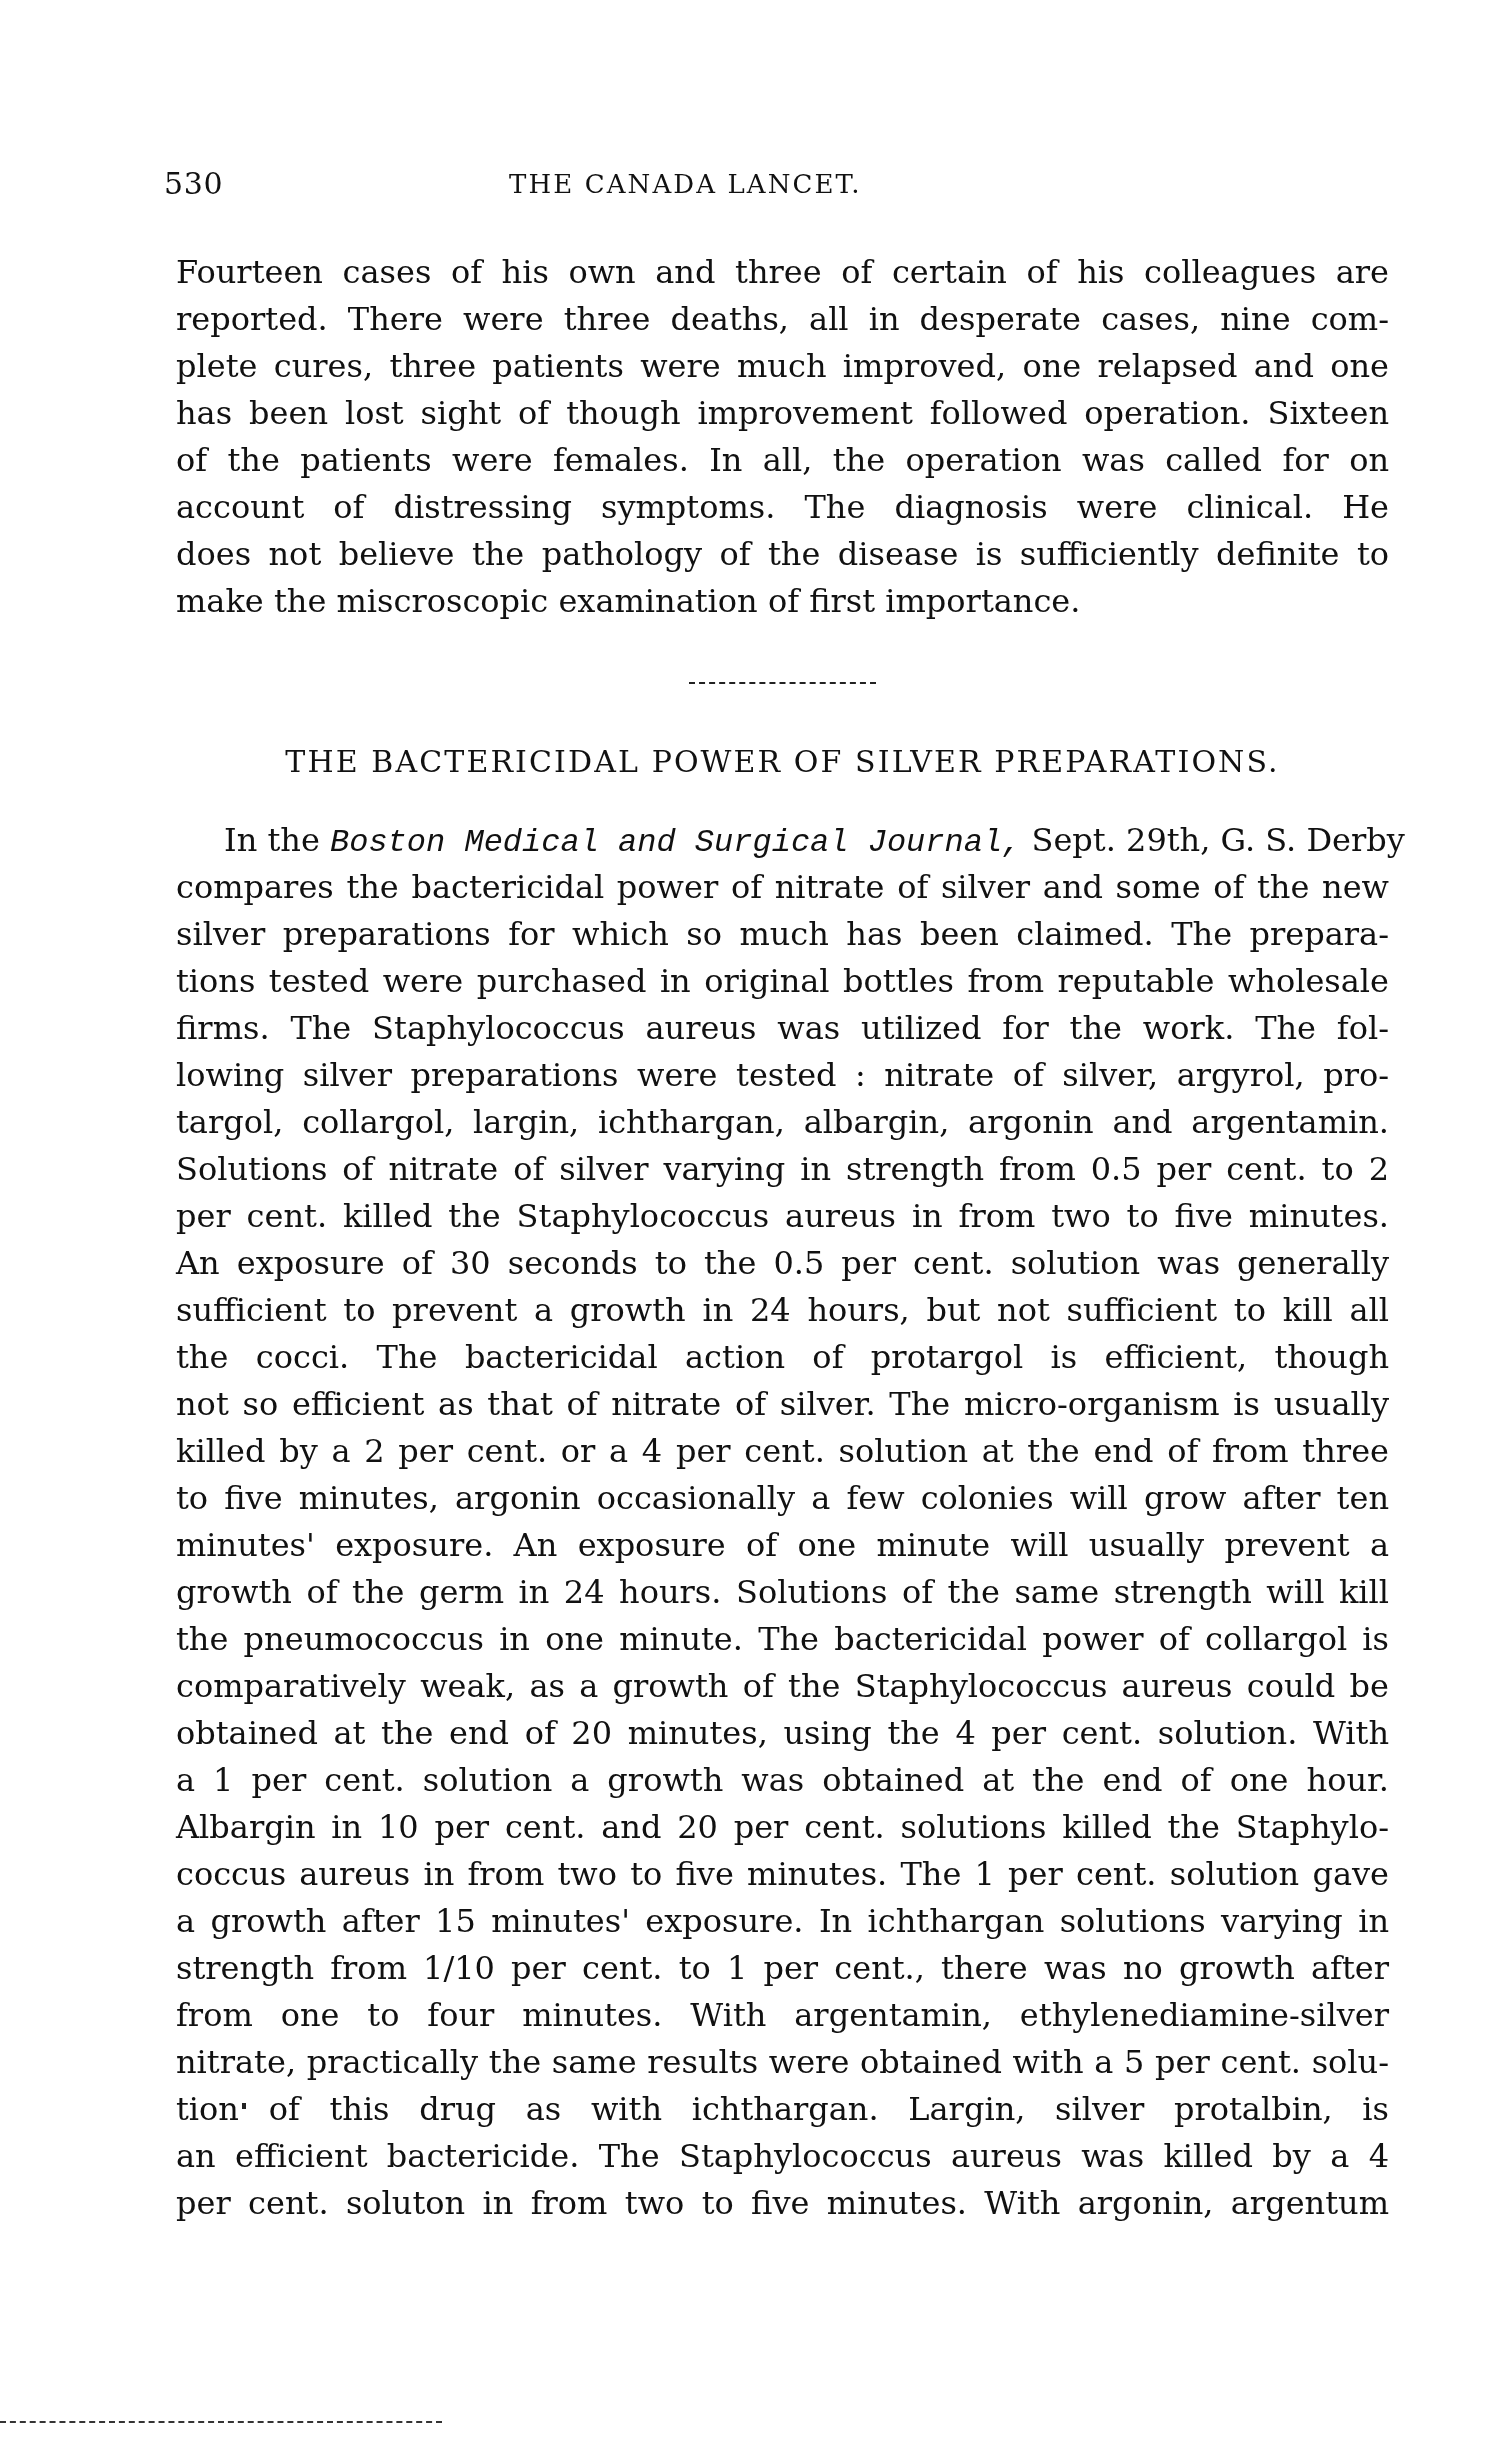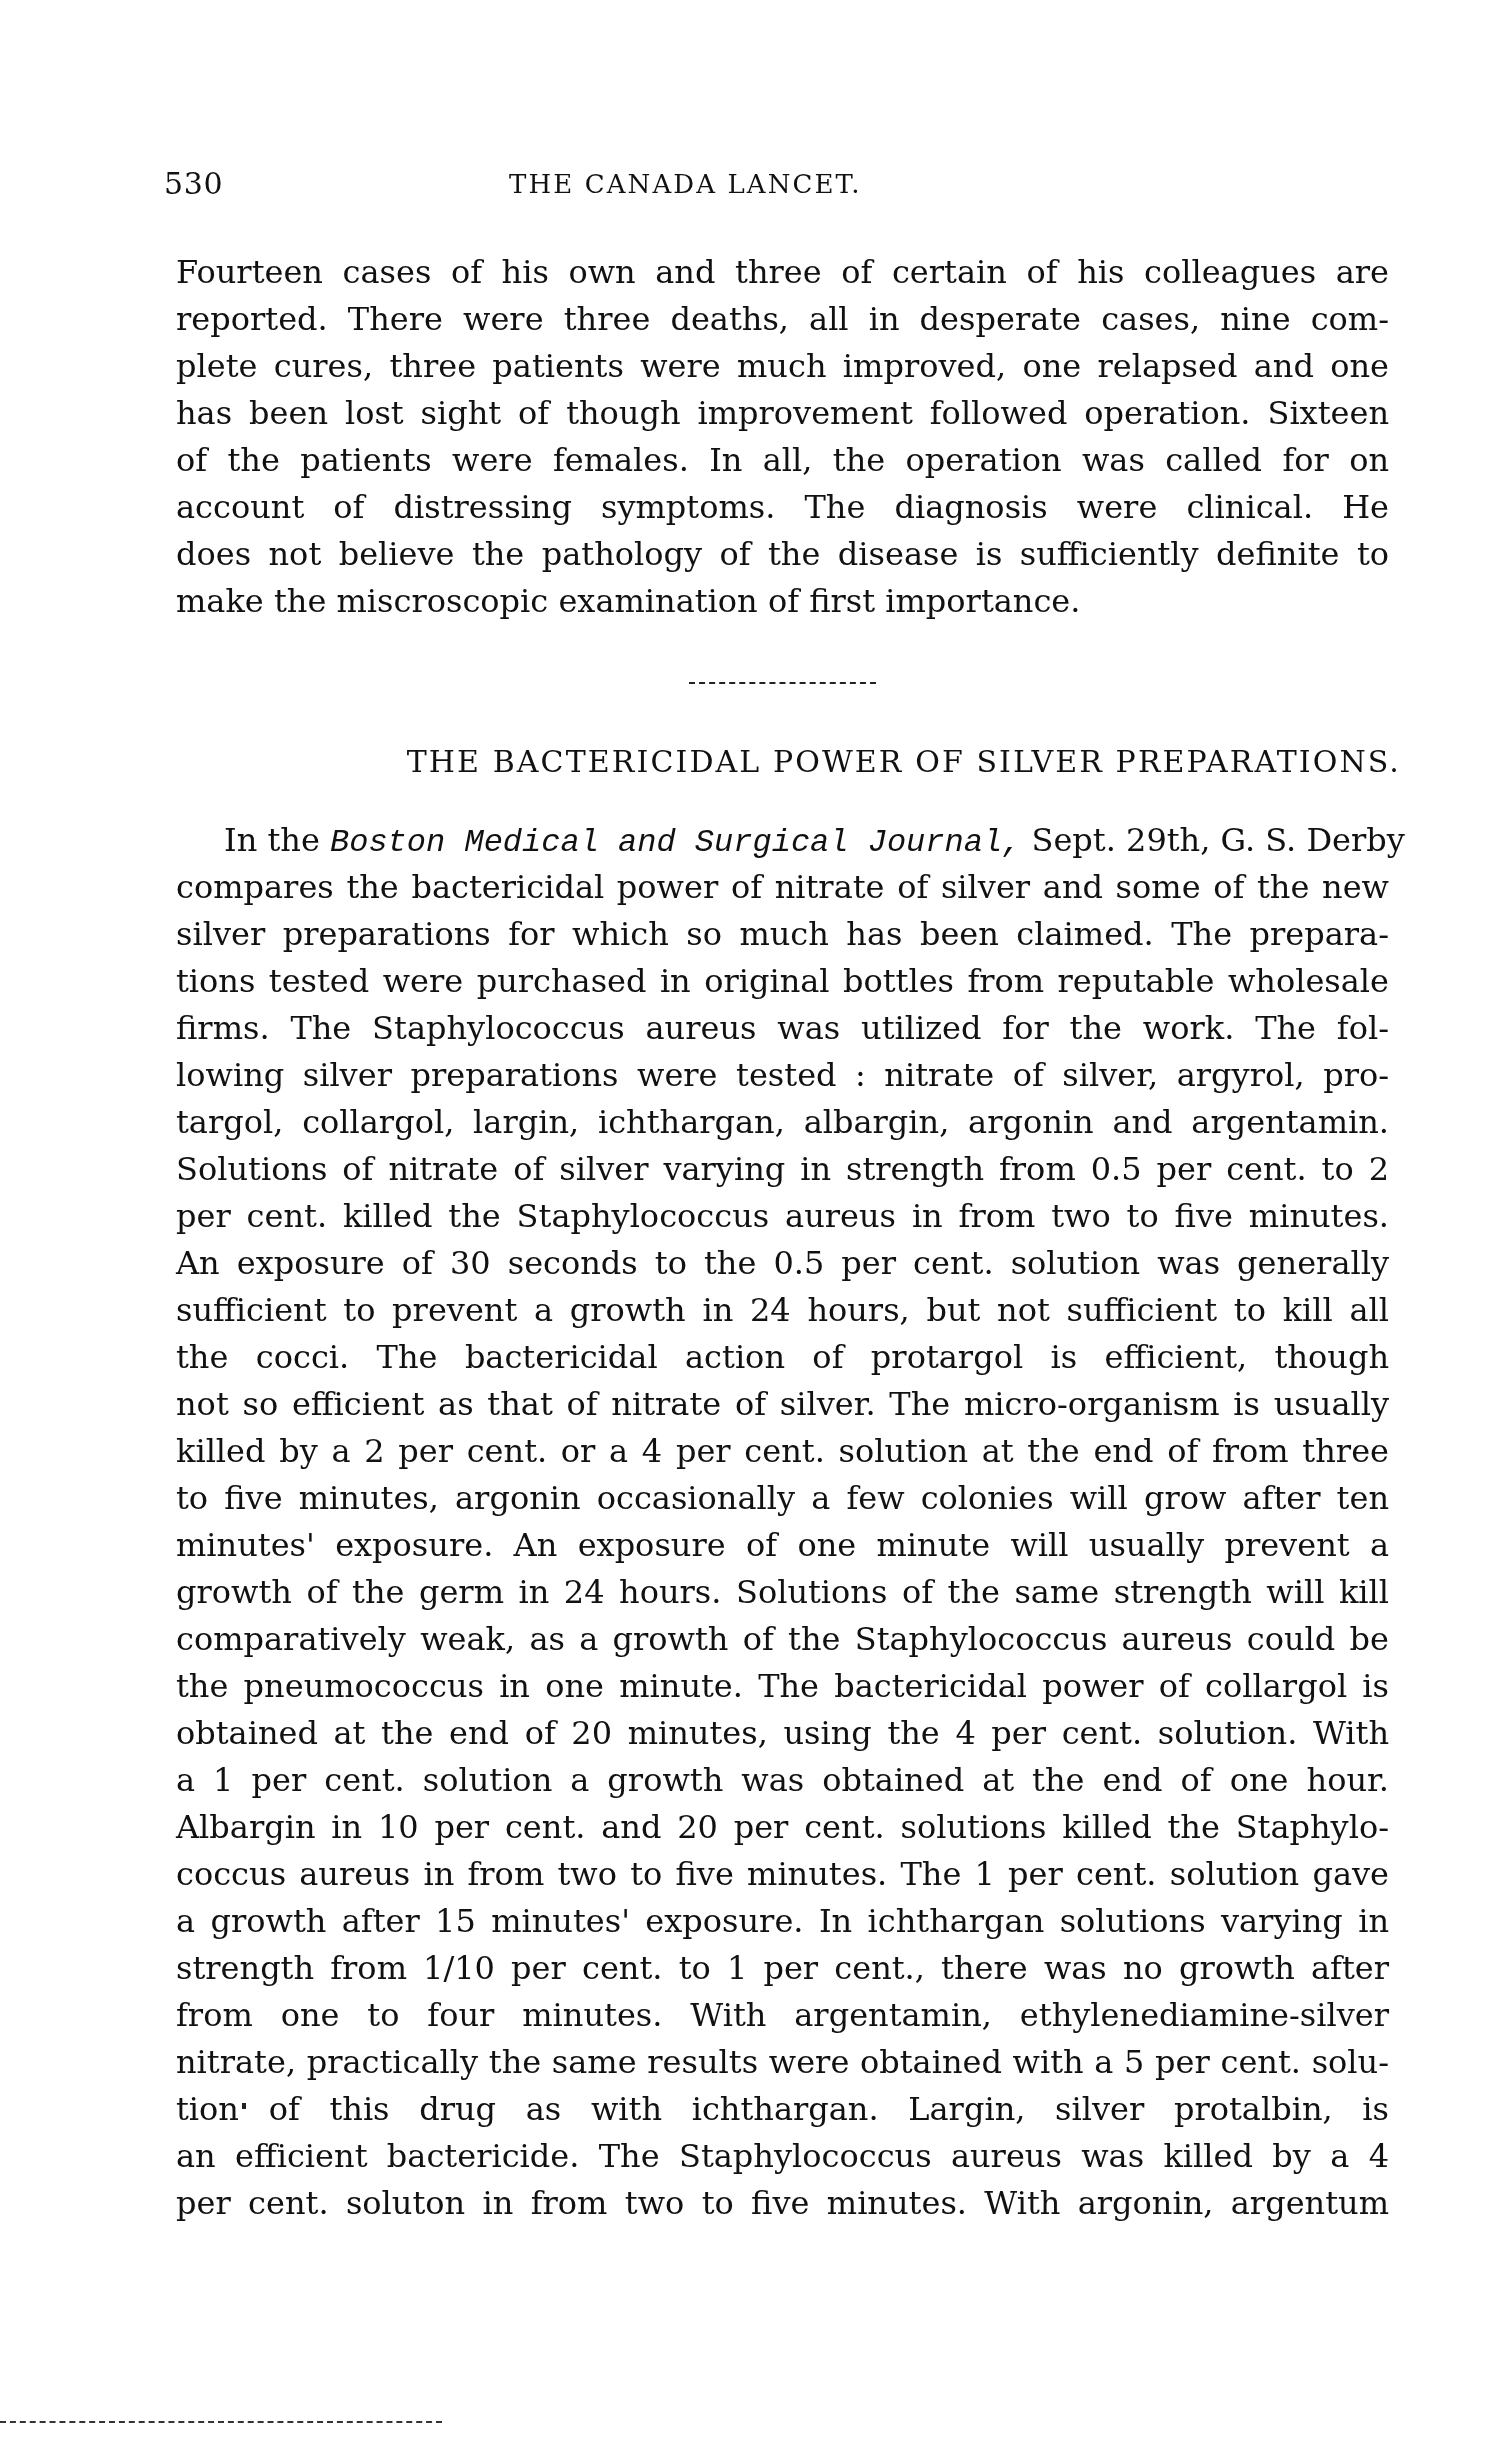--- a/index.html
+++ b/index.html
@@ -45,21 +45,21 @@
     .line.last { text-align-last: left; }
     .para-1 { margin-top: 28px; }
     .rule {
       margin: 57px auto 0 auto;
       width: 187px;
       border-top: 2.1px dashed #222;
       height: 0;
     }
     .section-title {
       margin-top: 50px;
-      text-align: right;
+      text-align: center;
       font-size: 30px;
       letter-spacing: 2.1px;
       height: 55px;
       line-height: 55px;
     }
     .para-2 { margin-top: 28px; }
     .para-2 .line.first { text-indent: 48px; }
     .italic { font-style: italic; font-family: Liberation Mono, monospace; }
     .stray-dot {
       position: absolute;
@@ -114,22 +114,22 @@
     <div class="line">Solutions of nitrate of silver varying in strength from 0.5 per cent. to 2</div>
     <div class="line">per cent. killed the Staphylococcus aureus in from two to five minutes.</div>
     <div class="line">An exposure of 30 seconds to the 0.5 per cent. solution was generally</div>
     <div class="line">sufficient to prevent a growth in 24 hours, but not sufficient to kill all</div>
     <div class="line">the cocci.  The bactericidal action of protargol is efficient, though</div>
     <div class="line">not so efficient as that of nitrate of silver.  The micro-organism is usually</div>
     <div class="line">killed by a 2 per cent. or a 4 per cent. solution at the end of from three</div>
     <div class="line">to five minutes, argonin occasionally a few colonies will grow after ten</div>
     <div class="line">minutes' exposure.  An exposure of one minute will usually prevent a</div>
     <div class="line">growth of the germ in 24 hours.  Solutions of the same strength will kill</div>
+    <div class="line">the pneumococcus in one minute.  The bactericidal power of collargol is</div>
     <div class="line">comparatively weak, as a growth of the Staphylococcus aureus could be</div>
-    <div class="line">the pneumococcus in one minute.  The bactericidal power of collargol is</div>
     <div class="line">obtained at the end of 20 minutes, using the 4 per cent. solution.  With</div>
     <div class="line">a 1 per cent. solution a growth was obtained at the end of one hour.</div>
     <div class="line">Albargin in 10 per cent. and 20 per cent. solutions killed the Staphylo-</div>
     <div class="line">coccus aureus in from two to five minutes.  The 1 per cent. solution gave</div>
     <div class="line">a growth after 15 minutes' exposure.  In ichthargan solutions varying in</div>
     <div class="line">strength from 1/10 per cent. to 1 per cent., there was no growth after</div>
     <div class="line">from one to four minutes.  With argentamin, ethylenediamine-silver</div>
     <div class="line">nitrate, practically the same results were obtained with a 5 per cent. solu-</div>
     <div class="line">tion of this drug as with ichthargan.  Largin, silver protalbin, is</div>
     <div class="line">an efficient bactericide.  The Staphylococcus aureus was killed by a 4</div>

